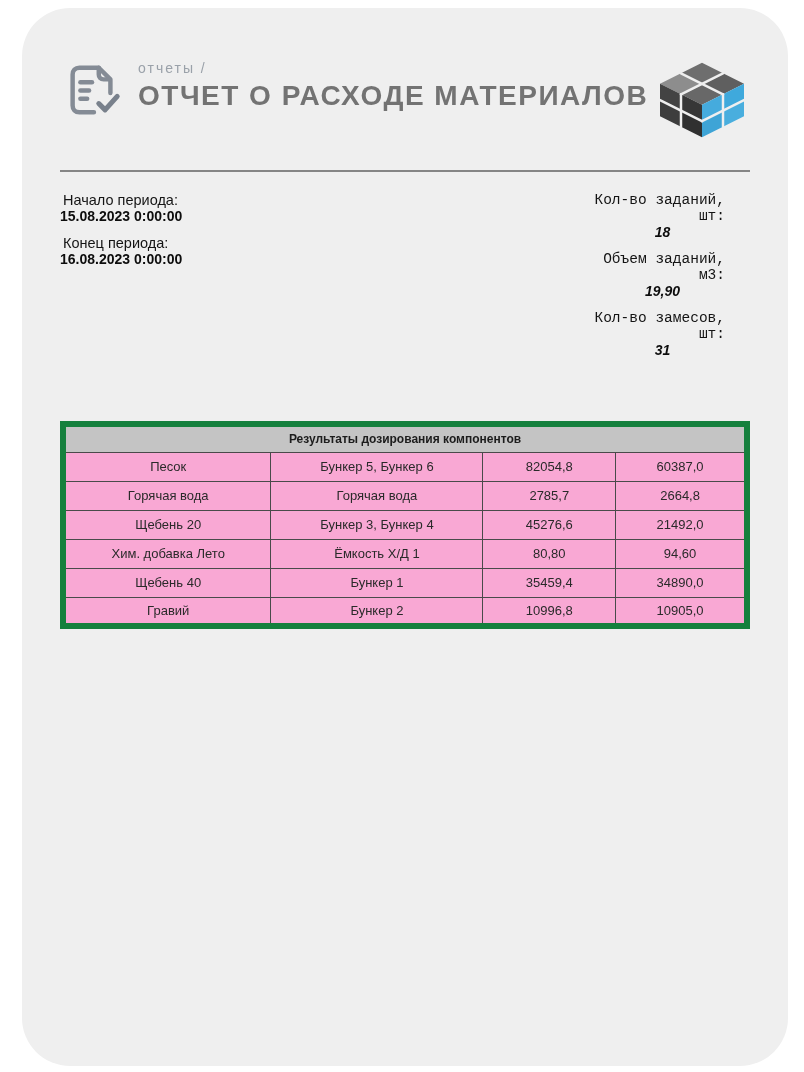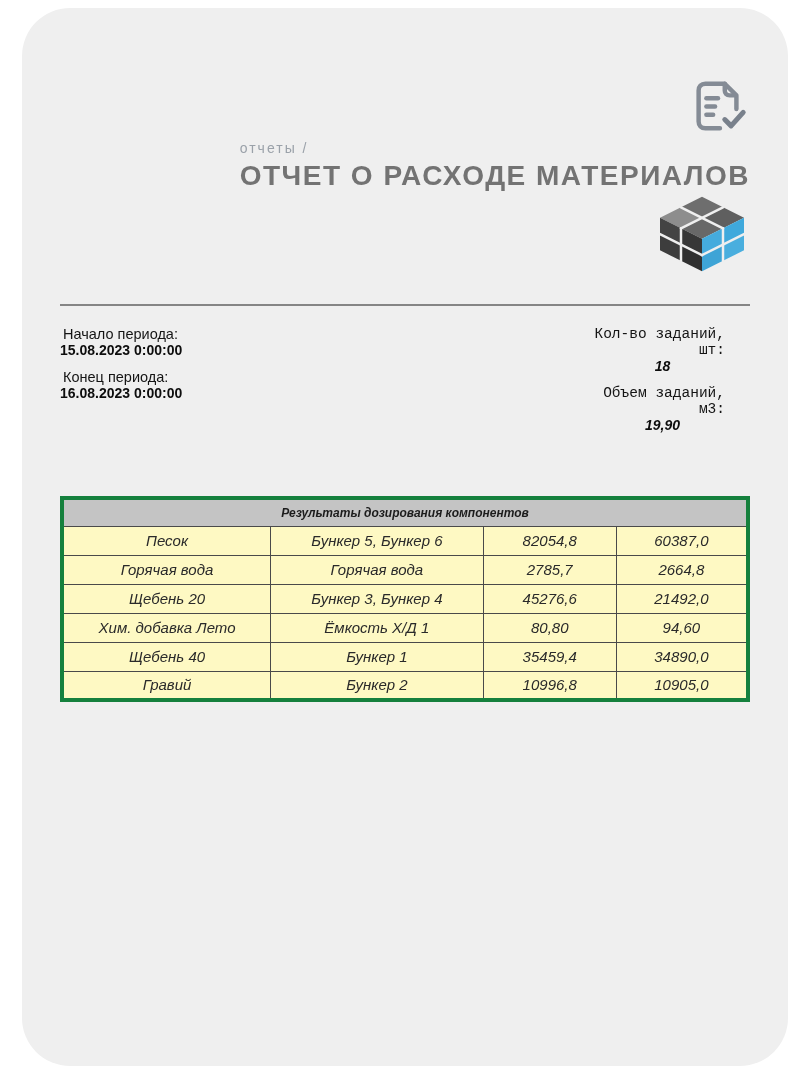--- a/index.html
+++ b/index.html
@@ -5,21 +5,21 @@
   html,body{margin:0;padding:0;background:#ffffff;width:804px;height:1072px;overflow:hidden;}
   *{box-sizing:border-box;font-family:"Liberation Sans",sans-serif;}
 
   .page-card{
     position:absolute;left:22px;top:8px;width:766px;height:1058px;
     background:#efefef;border-radius:48px;
   }
   .content{padding:0 38px;}
 
   
-  .header{display:flex;align-items:flex-end;padding-top:66px;flex-direction:column;}
+  .header{display:flex;align-items:flex-start;padding-top:50px;}
   .report-icon{width:64px;height:62px;flex:0 0 auto;margin-top:2px;}
   .header-text{margin-left:14px;flex:1 1 auto;min-width:0;}
   .breadcrumb{
     font-size:14px;color:#9aa1a9;letter-spacing:2px;margin-top:2px;
     text-decoration:none;display:inline-block;cursor:pointer;
   }
   .page-title{
     margin:3px 0 0 0;font-size:28px;font-weight:700;color:#737373;
     letter-spacing:1.5px;white-space:nowrap;
   }
@@ -35,35 +35,34 @@
   .summary-label{font-size:14.5px;color:#141414;}
   .summary-value{font-size:14px;font-weight:700;color:#0d0d0d;}
   .summary-col-left .summary-label{width:162px;padding-left:3px;}
   .summary-col-right .summary-label{width:150px;text-align:right;font-family:Liberation Mono, monospace;}
   .summary-col-right .summary-value{width:175px;text-align:center;font-style:italic;}
 
   
   .table-wrap{margin-top:52px;}
   table.dosing{
     width:100%;border-collapse:collapse;table-layout:fixed;
-    border:4px solid #15803d;
-    font-style:italic;
+    border:6px solid #15803d;
   }
   table.dosing th,table.dosing td{
     border:1px solid #4a4a4a;text-align:center;vertical-align:middle;
     overflow:hidden;white-space:nowrap;
   }
   th.table-title-cell{
     background:#c4c4c4;height:28px;font-size:12px;font-weight:700;color:#1c1c1c;
   }
   tr.col-header-row th{
     background:#c4c4c4;height:30px;font-size:12px;font-weight:700;color:#1c1c1c;
   }
   table.dosing tbody td{
-    background:#fef9c3;height:29px;font-size:15px;font-weight:400;color:#2a2a2a;
+    background:#f9a8d4;height:29px;font-size:13px;font-weight:400;color:#2a2a2a;
   }
   col.c1{width:30.4%;} col.c2{width:31.0%;} col.c3{width:19.4%;} col.c4{width:19.2%;}
 </style>
 </head>
 <body>
 
 <div class="page-card">
   <div class="content">
 
     <div class="header">
@@ -128,20 +127,24 @@
         </div>
       </div>
       <div class="summary-col-right">
         <div class="summary-row">
           <span class="summary-label">Кол-во заданий, шт:</span>
           <span class="summary-value">18</span>
         </div>
         <div class="summary-row">
           <span class="summary-label">Объем заданий, м3:</span>
           <span class="summary-value">19,90</span>
+        </div>
+        <div class="summary-row">
+          <span class="summary-label">Кол-во замесов, шт:</span>
+          <span class="summary-value">31</span>
         </div>
       </div>
     </div>
 
     <div class="table-wrap">
       <table class="dosing">
         <colgroup>
             <col class="c1">
             <col class="c2">
             <col class="c3">

